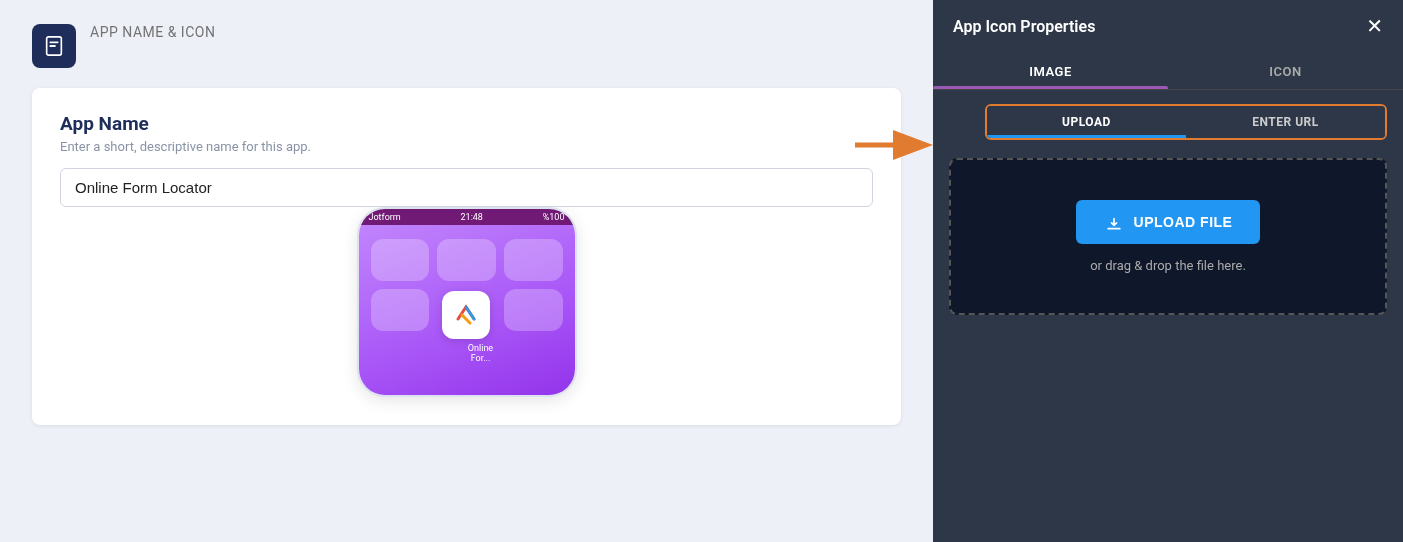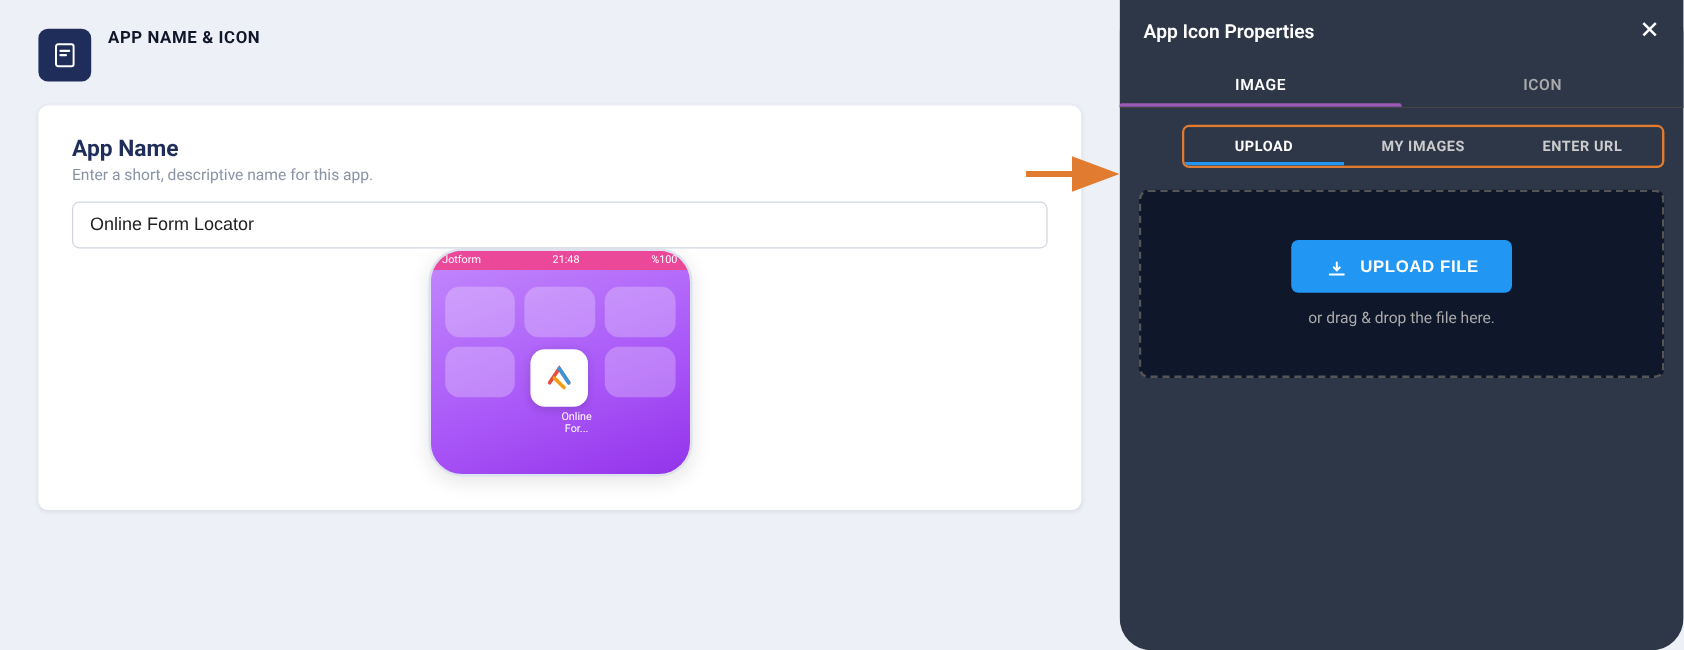--- a/index.html
+++ b/index.html
@@ -38,22 +38,22 @@
       flex-shrink: 0;
     }
 
     .app-icon-box svg {
       width: 22px;
       height: 22px;
     }
 
     .header-text h2 {
       font-size: 14px;
-      font-weight: 700;
-      color: #0f172a;
+      font-weight: 400;
+      color: #737373;
       letter-spacing: 0.5px;
       text-transform: uppercase;
     }
 
     .header-text p {
       font-size: 13px;
       color: #4a90e2;
       margin-top: 3px;
     }
 
@@ -122,21 +122,21 @@
       width: 220px;
       margin: 0 auto;
       background: #fff;
       border-radius: 28px;
       border: 2px solid #dde2ef;
       overflow: hidden;
       box-shadow: 0 4px 16px rgba(0,0,0,0.10);
     }
 
     .phone-status-bar {
-      background: #ec4899;
+      background: #701a75;
       display: flex;
       justify-content: space-between;
       align-items: center;
       padding: 3px 10px;
     }
 
     .phone-status-bar span {
       color: #fff;
       font-size: 9px;
     }
@@ -199,21 +199,20 @@
       padding-left: 28px;
     }
 
     
     .right-panel {
       width: 470px;
       background: #2d3748;
       display: flex;
       flex-direction: column;
       flex-shrink: 0;
-      border-radius: 27px;
     }
 
     .right-header {
       display: flex;
       justify-content: space-between;
       align-items: center;
       padding: 16px 20px;
       background: #2d3748;
     }
 
@@ -426,21 +425,20 @@
   </div>
 
   <div class="top-tabs">
     <div class="top-tab active">IMAGE</div>
     <div class="top-tab">ICON</div>
   </div>
 
   <div class="inner-tabs-wrapper">
     <div class="inner-tabs">
       <div class="inner-tab active">UPLOAD</div>
-      <div class="inner-tab">MY IMAGES</div>
       <div class="inner-tab">ENTER URL</div>
     </div>
   </div>
 
   <div class="upload-area">
     <button class="upload-file-btn">
       <svg viewBox="0 0 24 24" fill="white" xmlns="http://www.w3.org/2000/svg">
         <path d="M12 16V8M12 16L9 13M12 16L15 13" stroke="white" stroke-width="2" stroke-linecap="round" stroke-linejoin="round" fill="none"></path>
         <path d="M5 20H19" stroke="white" stroke-width="2" stroke-linecap="round"></path>
       </svg>

